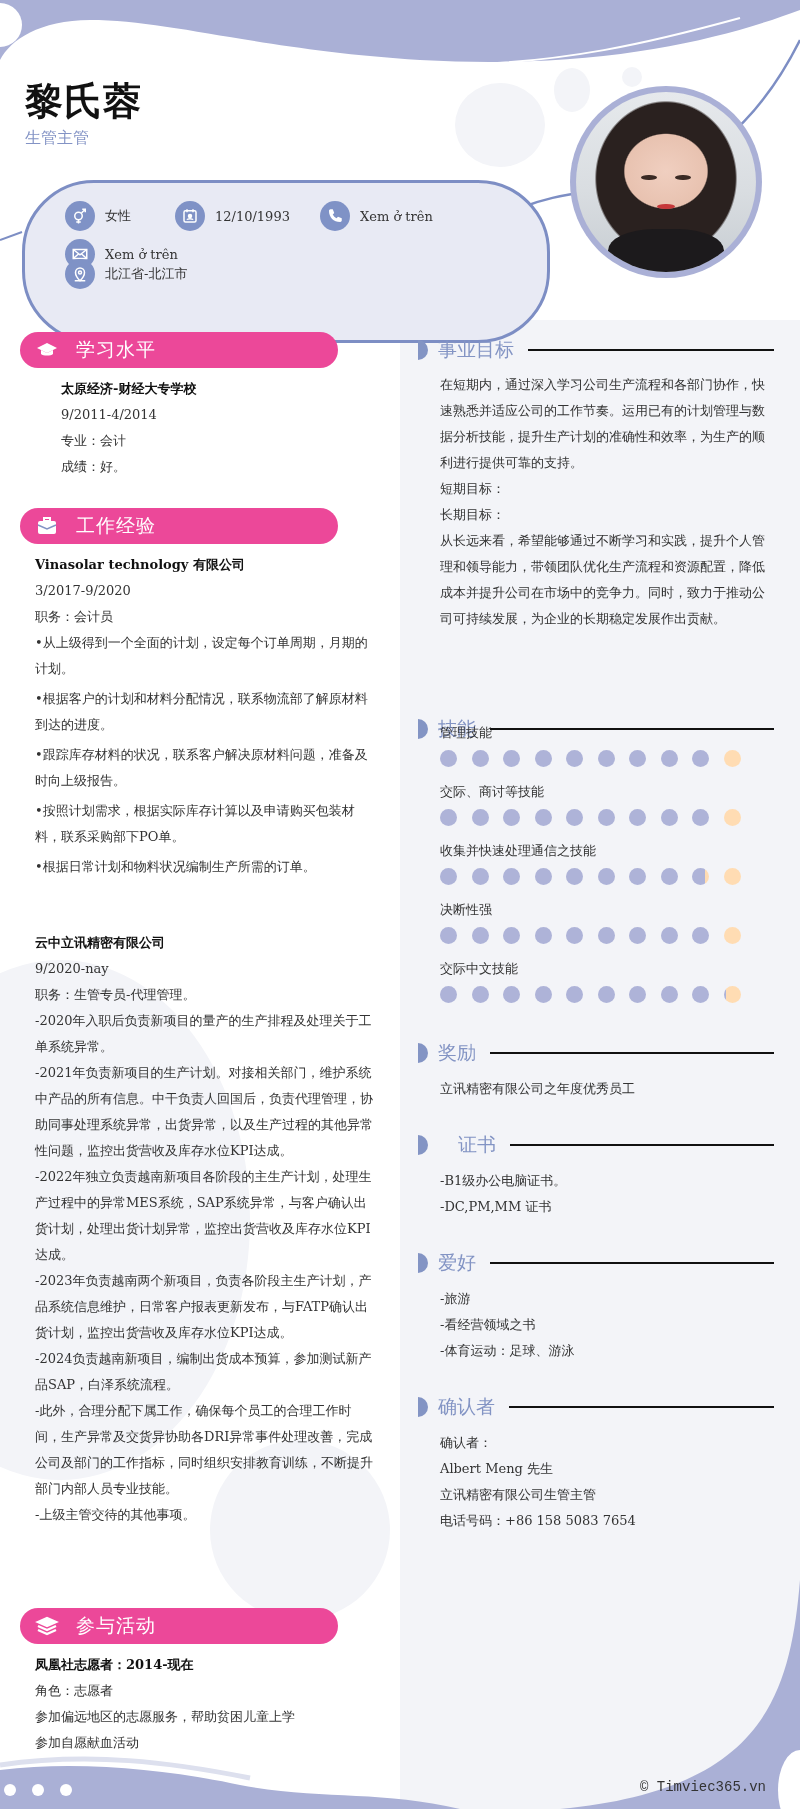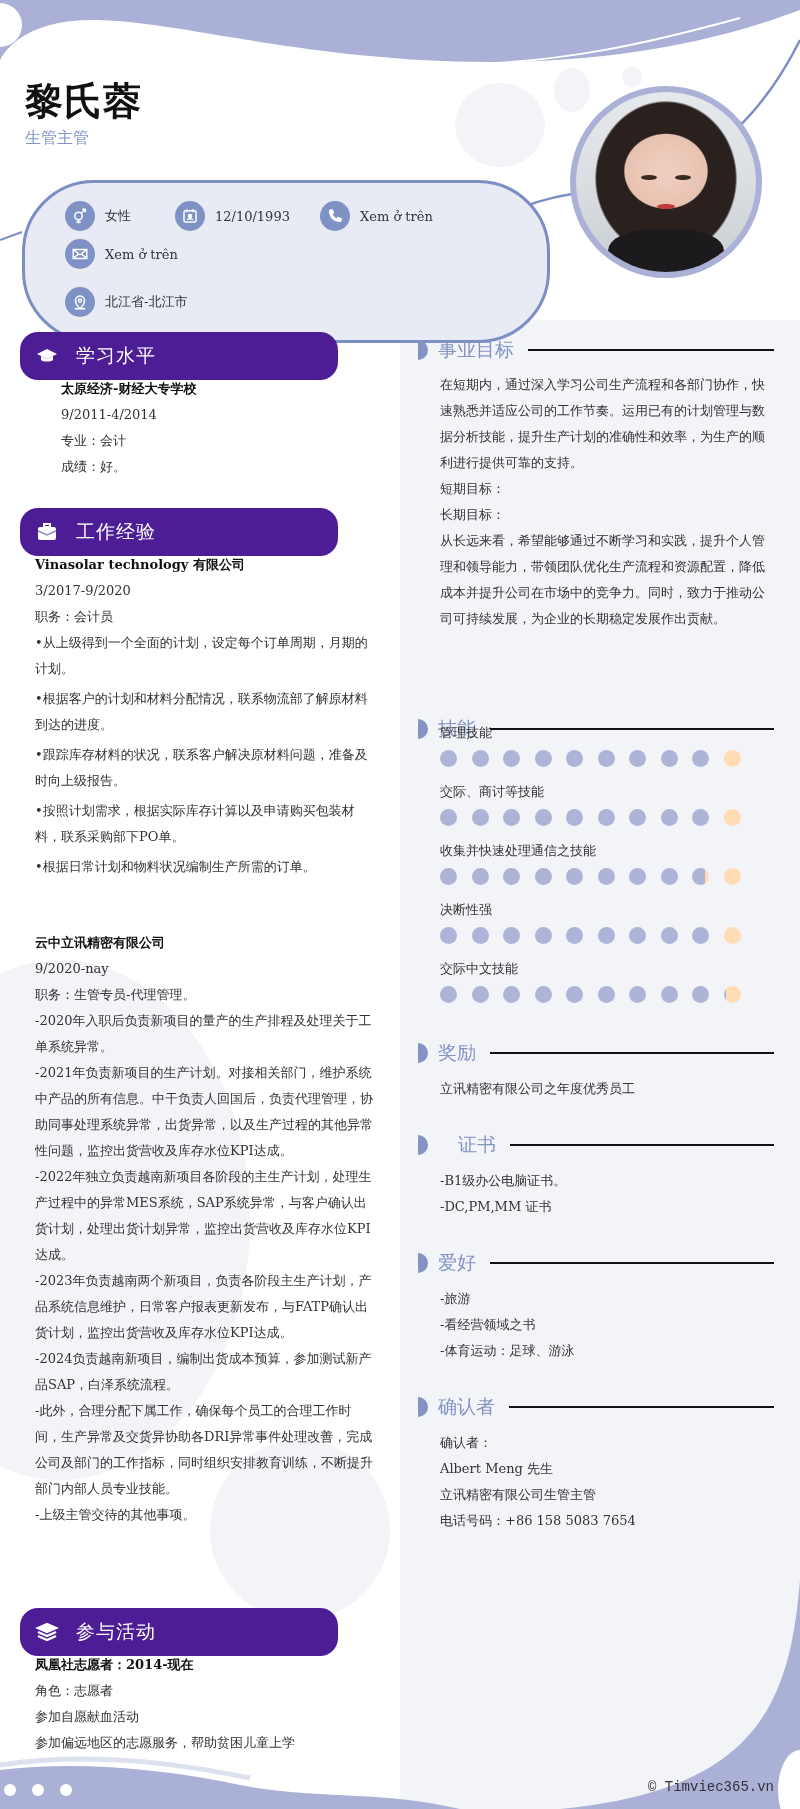--- a/index.html
+++ b/index.html
@@ -23,21 +23,21 @@
   .photo-ring { position: absolute; left: 570px; top: 86px; width: 192px; height: 192px; border-radius: 50%; background: #aab0d6; padding: 6px; }
   .photo { width: 100%; height: 100%; border-radius: 50%; overflow: hidden; position: relative;
     background: radial-gradient(ellipse 38% 34% at 50% 44%, #f0cfc0 0%, #e8c2b0 60%, transparent 62%),
                 radial-gradient(ellipse 55% 60% at 50% 48%, #2a211f 0%, #2a211f 70%, transparent 72%),
                 linear-gradient(180deg, #e6e9ec 0%, #d9dde1 55%, #c7cdd2 100%); }
   .photo .body { position: absolute; left: 18%; right: 18%; bottom: -6%; height: 30%; background: #1c1a1c; border-radius: 40% 40% 0 0; }
   .photo .lips { position: absolute; left: 45%; top: 62%; width: 10%; height: 3%; background: #c6383a; border-radius: 50%; }
   .photo .eye { position: absolute; top: 46%; width: 9%; height: 3%; background: #3a2a24; border-radius: 50%; }
 
   
-  .left-section-header { position: absolute; left: 20px; width: 318px; height: 48px; border-radius: 18px; background: #4c1d95; display: flex; align-items: center; padding-left: 14px; }
+  .left-section-header { position: absolute; left: 20px; width: 318px; height: 36px; border-radius: 18px; background: #ec4899; display: flex; align-items: center; padding-left: 14px; }
   .left-section-header .hicon { width: 26px; height: 26px; color: #fff; display: flex; align-items: center; justify-content: center; margin-right: 16px; }
   .left-section-header .hicon svg { width: 24px; height: 24px; }
   .left-section-header .htitle { font-family: "DejaVu Sans", sans-serif; font-size: 19px; color: #fff; letter-spacing: 1px; }
 
   .text-block { position: absolute; left: 35px; width: 340px; font-size: 13px; line-height: 26px; color: #333; }
   .text-block .bold { font-weight: bold; color: #111; }
   .text-block p { margin: 0; }
   .text-block .gap { height: 4px; }
 
   
@@ -48,21 +48,21 @@
 
   .rblock { position: absolute; left: 440px; width: 330px; font-size: 13px; line-height: 26px; color: #333; }
 
   .skill-label { position: absolute; left: 440px; font-size: 13px; color: #333; }
   .dots { position: absolute; left: 440px; display: flex; }
   .dot { width: 17px; height: 17px; border-radius: 50%; background: #aeb3d8; margin-right: 14.5px; }
   .dot.empty { background: #ffdcb3; }
   .dot.partial { background: linear-gradient(90deg, #aeb3d8 0%, #aeb3d8 75%, #ffdcb3 75%); }
   .dot.sliver { background: linear-gradient(90deg, #aeb3d8 0%, #aeb3d8 12%, #ffdcb3 12%); }
 
-  .footer-mark { position: absolute; right: 26px; top: 1779px; font-family: "Liberation Mono", "DejaVu Sans Mono", monospace; font-size: 14px; color: #333; }
+  .footer-mark { position: absolute; right: 34px; top: 1779px; font-family: "Liberation Mono", "DejaVu Sans Mono", monospace; font-size: 14px; color: #333; }
 </style>
 </head>
 <body>
 
 <div class="page">
 
   <div class="bg-right"></div>
 
   <svg class="deco" style="left:0;top:0" width="800" height="1809">
 
@@ -125,21 +125,21 @@
     </div>
     <div class="contact-item" style="left:40px;top:56px;">
       <span class="cicon">
         <svg viewBox="0 0 24 24" fill="none" stroke="#fff" stroke-width="2">
             <rect x="3" y="6" width="18" height="12"></rect>
             <path d="M3 6l9 7 9-7M3 18l7-6M21 18l-7-6"></path>
           </svg>
       </span>
       <span>Xem ở trên</span>
     </div>
-    <div class="contact-item" style="left:40px;top:104px;">
+    <div class="contact-item" style="left:40px;top:76px;">
       <span class="cicon">
         <svg viewBox="0 0 24 24" fill="none" stroke="#fff" stroke-width="2">
             <path d="M12 21s-6-6-6-11a6 6 0 0112 0c0 5-6 11-6 11z"></path>
             <circle cx="12" cy="10" r="2"></circle>
             <path d="M5 21h14"></path>
           </svg>
       </span>
       <span>北江省-北江市</span>
     </div>
   </div>
@@ -213,22 +213,22 @@
           <path d="M3 8l9-4 9 4-9 4z" fill="#fff"></path>
           <path d="M3 12l9 4 9-4"></path>
           <path d="M3 16l9 4 9-4"></path>
         </svg>
     </span>
     <span class="htitle">参与活动</span>
   </div>
   <div class="text-block" style="top:1652px;">
     <p class="bold">凤凰社志愿者：2014-现在</p>
     <p>角色：志愿者</p>
+    <p>参加偏远地区的志愿服务，帮助贫困儿童上学</p>
     <p>参加自愿献血活动</p>
-    <p>参加偏远地区的志愿服务，帮助贫困儿童上学</p>
   </div>
 
   <div class="right-header" style="top:335px;">
     <span class="marker"></span>
     <span class="rtitle">事业目标</span>
     <span class="rule"></span>
   </div>
   <div class="rblock" style="top:372px;">
     <p>在短期内，通过深入学习公司生产流程和各部门协作，快速熟悉并适应公司的工作节奏。运用已有的计划管理与数据分析技能，提升生产计划的准确性和效率，为生产的顺利进行提供可靠的支持。</p>
     <p>短期目标：</p>

